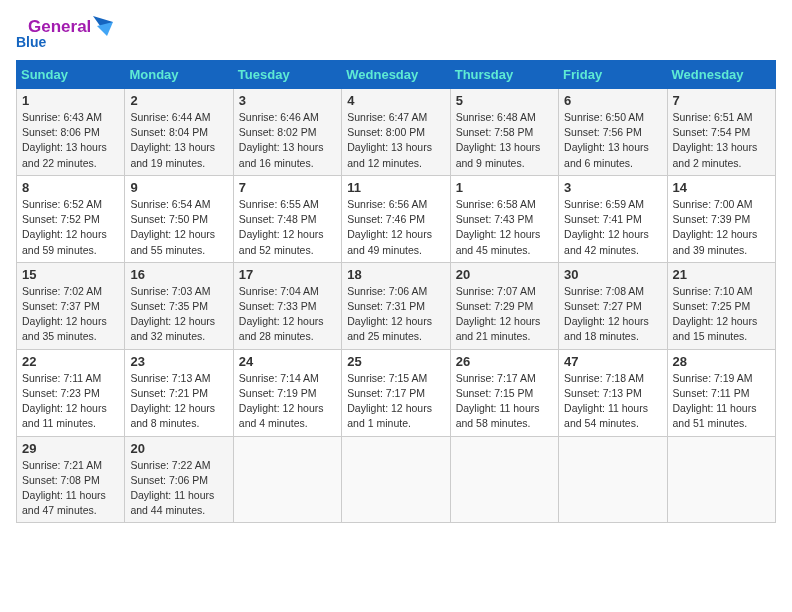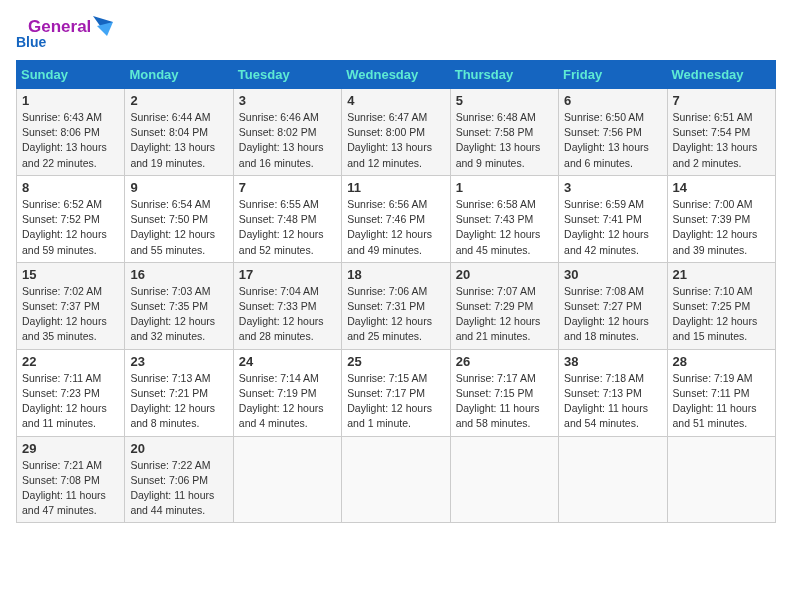--- a/index.html
+++ b/index.html
@@ -211,21 +211,21 @@
         </td>
         <td>
           <span class="day-number">25</span>
           <div class="day-info">Sunrise: 7:15 AM<br>Sunset: 7:17 PM<br>Daylight: 12 hours and 1 minute.</div>
         </td>
         <td>
           <span class="day-number">26</span>
           <div class="day-info">Sunrise: 7:17 AM<br>Sunset: 7:15 PM<br>Daylight: 11 hours and 58 minutes.</div>
         </td>
         <td>
-          <span class="day-number">38</span>
+          <span class="day-number">47</span>
           <div class="day-info">Sunrise: 7:18 AM<br>Sunset: 7:13 PM<br>Daylight: 11 hours and 54 minutes.</div>
         </td>
         <td>
           <span class="day-number">28</span>
           <div class="day-info">Sunrise: 7:19 AM<br>Sunset: 7:11 PM<br>Daylight: 11 hours and 51 minutes.</div>
         </td>
       </tr>
       <tr>
         <td>
           <span class="day-number">29</span>

